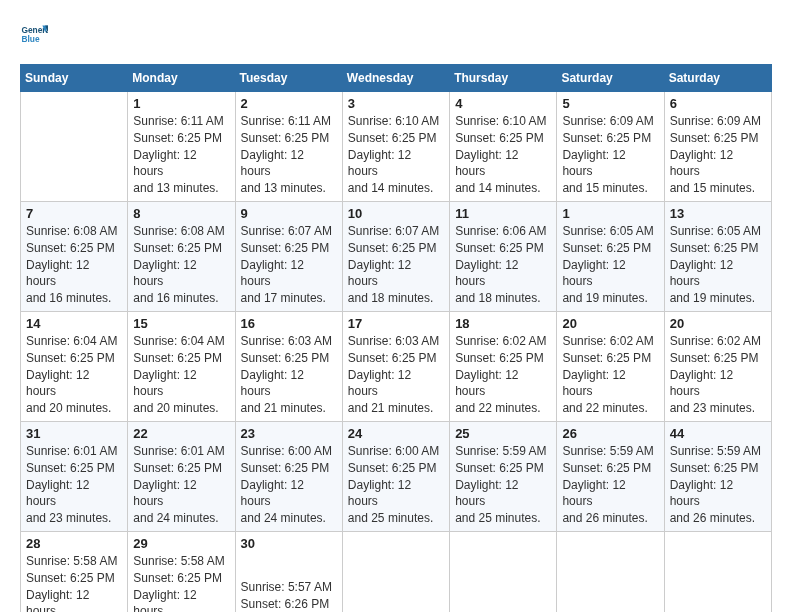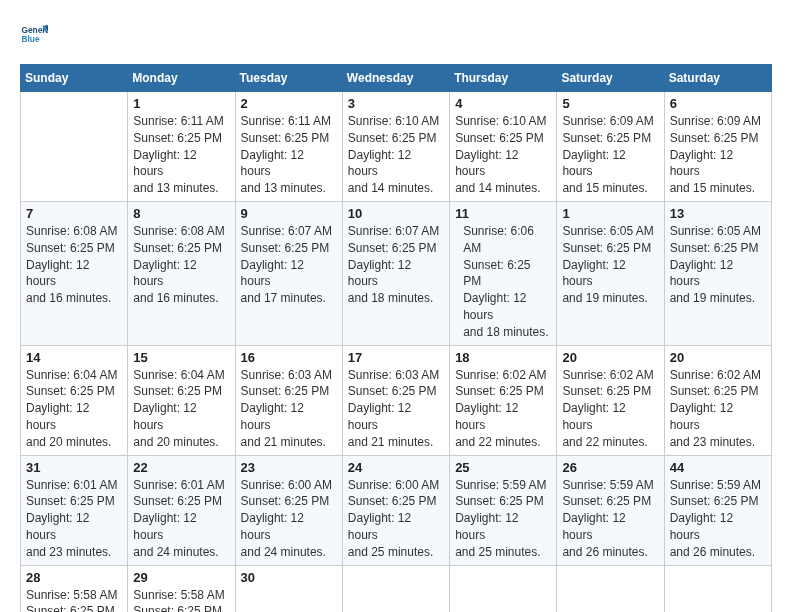--- a/index.html
+++ b/index.html
@@ -179,21 +179,21 @@
         </td>
         <td>
           <div class="day-number">10</div>
           <div class="day-info" style="white-space: pre-line;">Sunrise: 6:07 AM
 Sunset: 6:25 PM
 Daylight: 12 hours
 and 18 minutes.</div>
         </td>
         <td>
           <div class="day-number">11</div>
-          <div class="day-info" style="white-space: pre-line; margin-left: 8px;">Sunrise: 6:06 AM
+          <div class="day-info" style="white-space: pre-line;">Sunrise: 6:06 AM
 Sunset: 6:25 PM
 Daylight: 12 hours
 and 18 minutes.</div>
         </td>
         <td>
           <div class="day-number">1</div>
           <div class="day-info" style="white-space: pre-line;">Sunrise: 6:05 AM
 Sunset: 6:25 PM
 Daylight: 12 hours
 and 19 minutes.</div>

